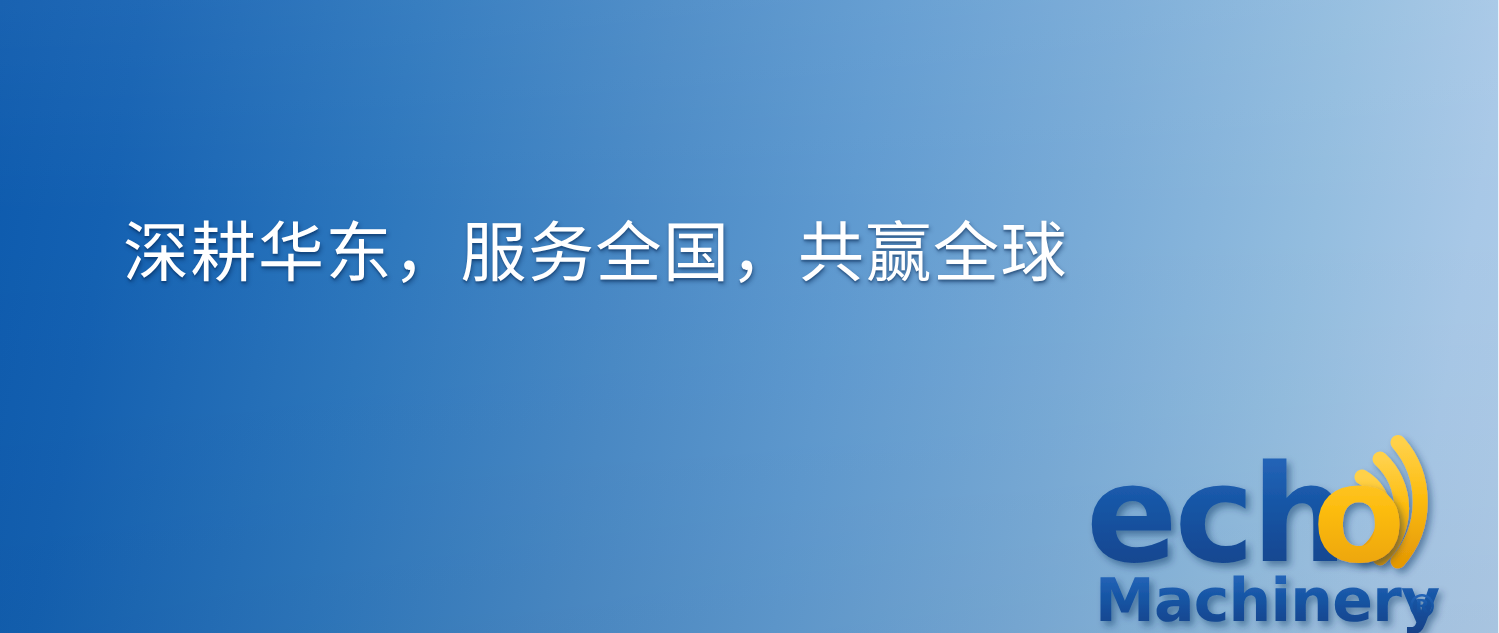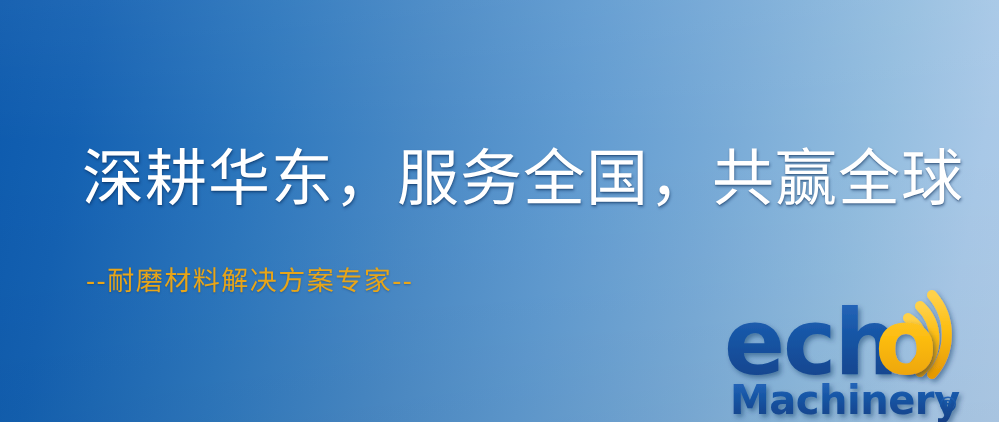--- a/index.html
+++ b/index.html
@@ -44,21 +44,21 @@
   }
 
   
   .headline {
     position: absolute;
     left: 82px;
     top: 148px;
     margin: 0;
     color: #ffffff;
     font-family: "DejaVu Serif", "Liberation Serif", serif;
-    font-size: 62px;
+    font-size: 44px;
     line-height: 1.0;
     font-weight: 400;
     letter-spacing: 1px;
     white-space: nowrap;
     text-shadow:
       1px 2px 3px rgba(0, 35, 80, 0.42),
       0 1px 1px rgba(0, 30, 70, 0.30);
     z-index: 3;
   }
 
@@ -99,21 +99,20 @@
     font-weight: 700;
   }
 </style>
 </head>
 <body>
 
 <div class="banner">
 
   <h1 class="headline">深耕华东，服务全国，共赢全球</h1>
 
-  <p class="subtitle">--耐磨材料解决方案专家--</p>
 
   <div class="logo">
     <svg viewBox="0 0 251 130" xmlns="http://www.w3.org/2000/svg" aria-hidden="true">
       <defs>
         <filter id="logoShadow" x="-30%" y="-30%" width="170%" height="170%">
           <feDropShadow dx="2.5" dy="3" stdDeviation="2.4" flood-color="#0a2d5c" flood-opacity="0.45"></feDropShadow>
         </filter>
         <linearGradient id="blueFace" x1="0" y1="0" x2="0" y2="1">
           <stop offset="0%" stop-color="#2a6bc0"></stop>
           <stop offset="42%" stop-color="#1756a6"></stop>

